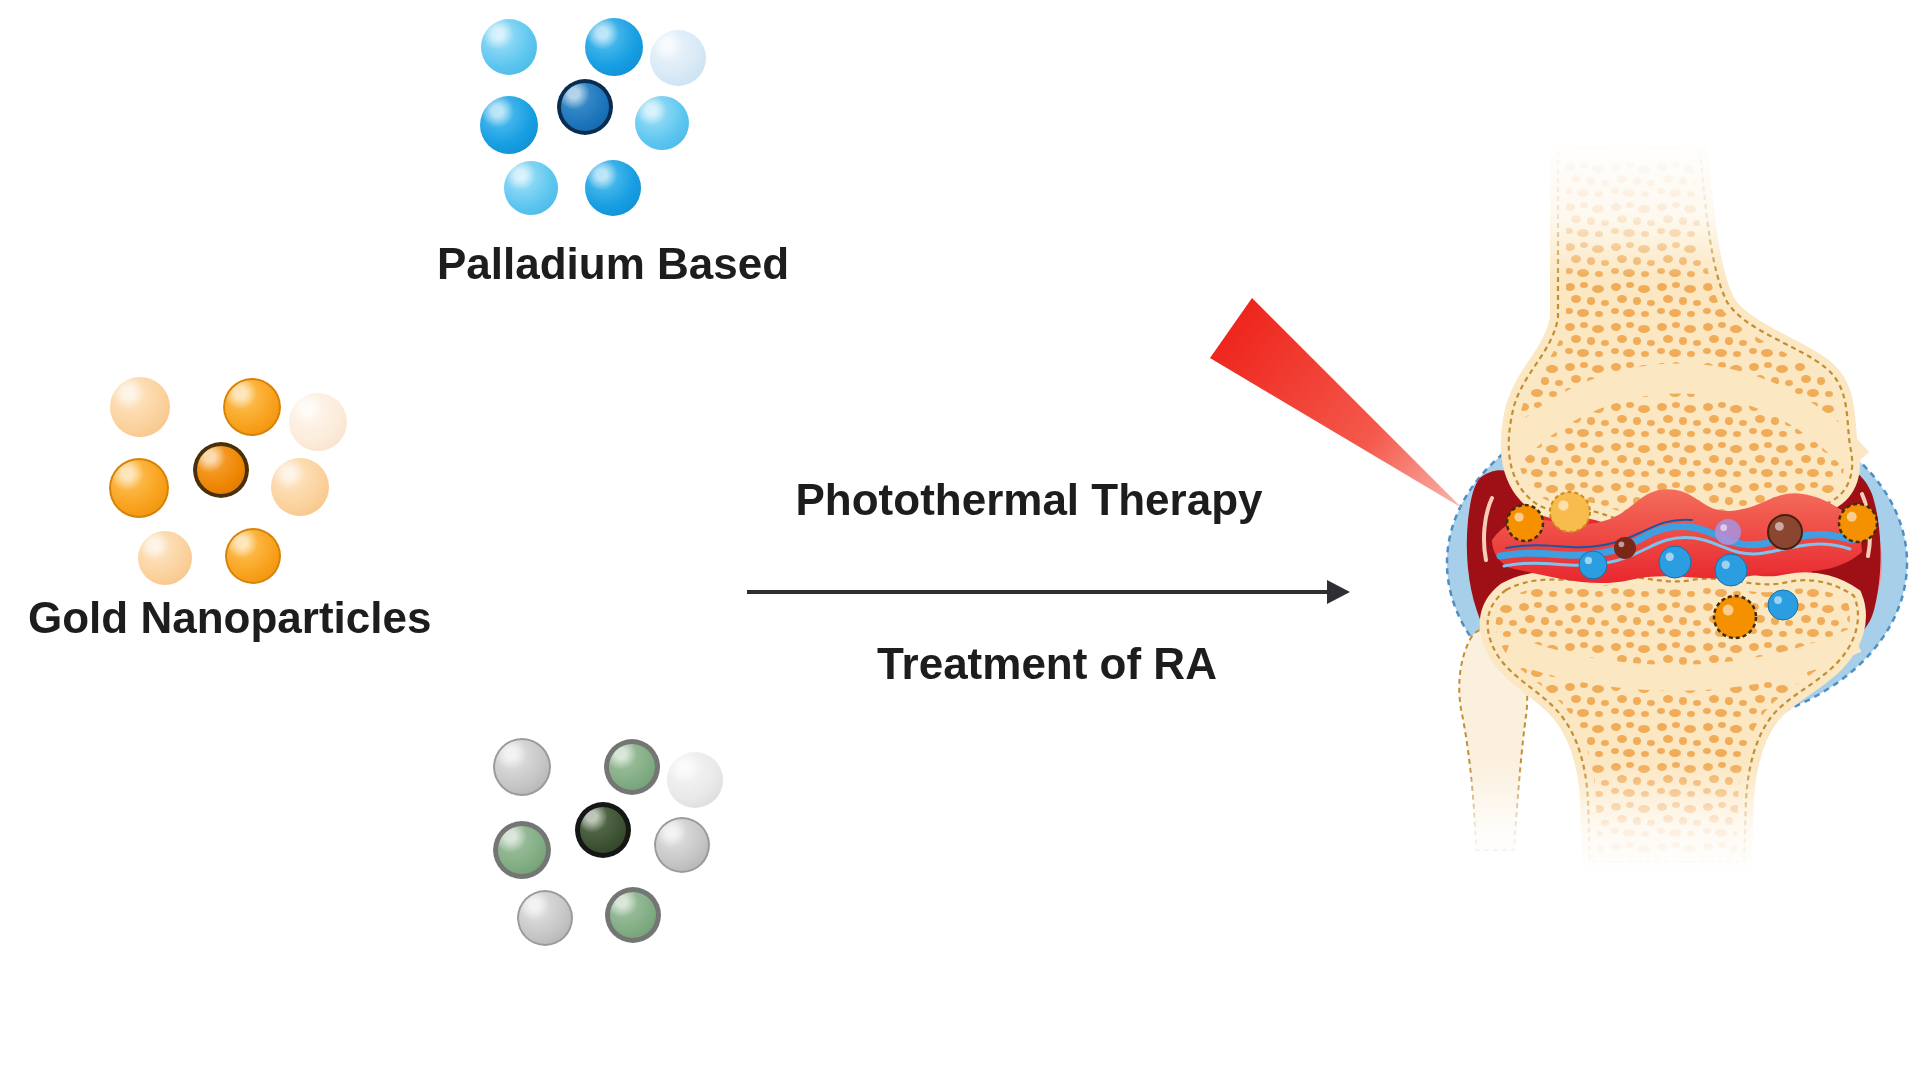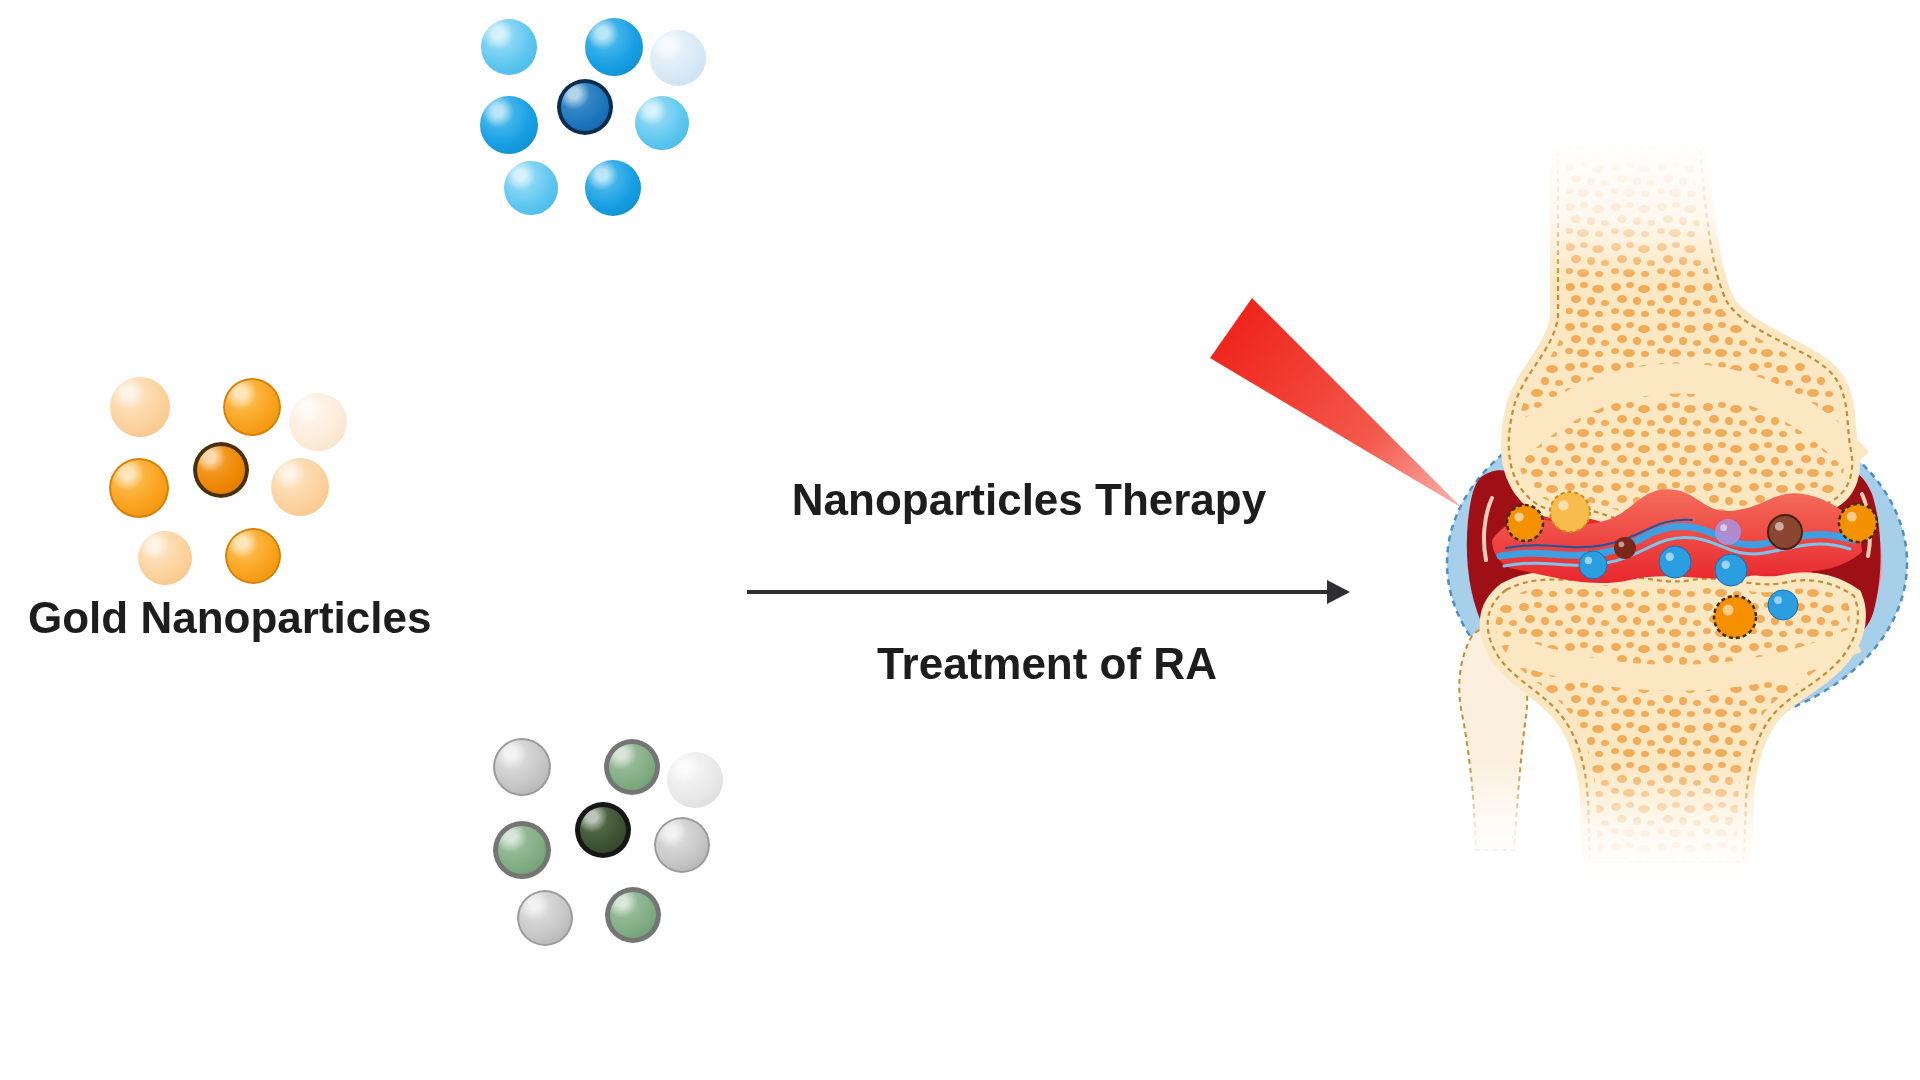--- a/index.html
+++ b/index.html
@@ -150,18 +150,19 @@
       <div class="sphere" style="left: 604px; top: 739px; width: 56px; height: 56px; background: radial-gradient(circle at 30% 26%, rgba(255, 255, 255, 0.6) 0px, rgba(255, 255, 255, 0.6) 9%, rgba(255, 255, 255, 0) 28%), radial-gradient(circle at 35% 30%, rgb(164, 196, 164) 0%, rgb(127, 171, 129) 55%, rgb(95, 143, 99) 100%); box-shadow: rgb(117, 117, 117) 0px 0px 0px 5px inset;"></div>
       <div class="sphere" style="left: 667px; top: 752px; width: 56px; height: 56px; background: radial-gradient(circle at 30% 26%, rgba(255, 255, 255, 0.6) 0px, rgba(255, 255, 255, 0.6) 9%, rgba(255, 255, 255, 0) 28%), radial-gradient(circle at 35% 30%, rgb(247, 247, 247) 0%, rgb(233, 233, 233) 55%, rgb(212, 212, 212) 100%);"></div>
       <div class="sphere" style="left: 575px; top: 802px; width: 56px; height: 56px; background: radial-gradient(circle at 30% 26%, rgba(255, 255, 255, 0.6) 0px, rgba(255, 255, 255, 0.6) 9%, rgba(255, 255, 255, 0) 28%), radial-gradient(circle at 35% 30%, rgb(93, 115, 81) 0%, rgb(58, 80, 49) 55%, rgb(38, 53, 31) 100%); box-shadow: rgb(22, 22, 22) 0px 0px 0px 5px inset;"></div>
       <div class="sphere" style="left: 493px; top: 821px; width: 58px; height: 58px; background: radial-gradient(circle at 30% 26%, rgba(255, 255, 255, 0.6) 0px, rgba(255, 255, 255, 0.6) 9%, rgba(255, 255, 255, 0) 28%), radial-gradient(circle at 35% 30%, rgb(164, 196, 164) 0%, rgb(127, 171, 129) 55%, rgb(95, 143, 99) 100%); box-shadow: rgb(117, 117, 117) 0px 0px 0px 5px inset;"></div>
       <div class="sphere" style="left: 654px; top: 817px; width: 56px; height: 56px; background: radial-gradient(circle at 30% 26%, rgba(255, 255, 255, 0.6) 0px, rgba(255, 255, 255, 0.6) 9%, rgba(255, 255, 255, 0) 28%), radial-gradient(circle at 35% 30%, rgb(228, 228, 228) 0%, rgb(198, 198, 198) 55%, rgb(168, 168, 168) 100%); box-shadow: rgb(154, 154, 154) 0px 0px 0px 2px inset;"></div>
       <div class="sphere" style="left: 517px; top: 890px; width: 56px; height: 56px; background: radial-gradient(circle at 30% 26%, rgba(255, 255, 255, 0.6) 0px, rgba(255, 255, 255, 0.6) 9%, rgba(255, 255, 255, 0) 28%), radial-gradient(circle at 35% 30%, rgb(228, 228, 228) 0%, rgb(198, 198, 198) 55%, rgb(168, 168, 168) 100%); box-shadow: rgb(154, 154, 154) 0px 0px 0px 2px inset;"></div>
       <div class="sphere" style="left: 605px; top: 887px; width: 56px; height: 56px; background: radial-gradient(circle at 30% 26%, rgba(255, 255, 255, 0.6) 0px, rgba(255, 255, 255, 0.6) 9%, rgba(255, 255, 255, 0) 28%), radial-gradient(circle at 35% 30%, rgb(164, 196, 164) 0%, rgb(127, 171, 129) 55%, rgb(95, 143, 99) 100%); box-shadow: rgb(117, 117, 117) 0px 0px 0px 5px inset;"></div>
     </div>
 
   <div class="label centered" style="left:613px;top:238px;">
+    <div>Palladium Based</div>
   </div>
   <div class="label" style="left:28px;top:592px;">Gold Nanoparticles</div>
-  <div class="label centered" style="left:1029px;top:474px;">Nanoparticles Therapy</div>
+  <div class="label centered" style="left:1029px;top:474px;">Photothermal Therapy</div>
   <div class="label centered" style="left:1047px;top:638px;">Treatment of RA</div>
 
 </div>
 
 </body></html>

